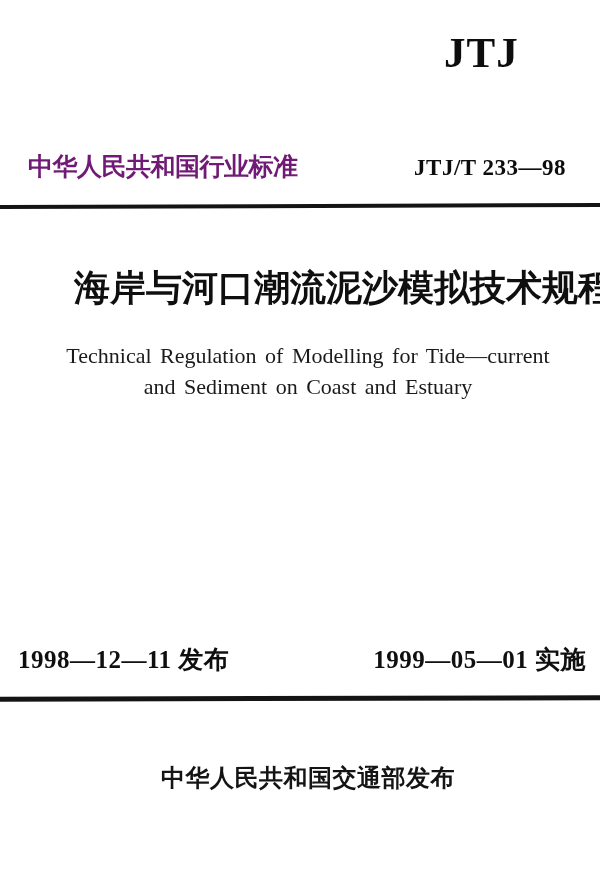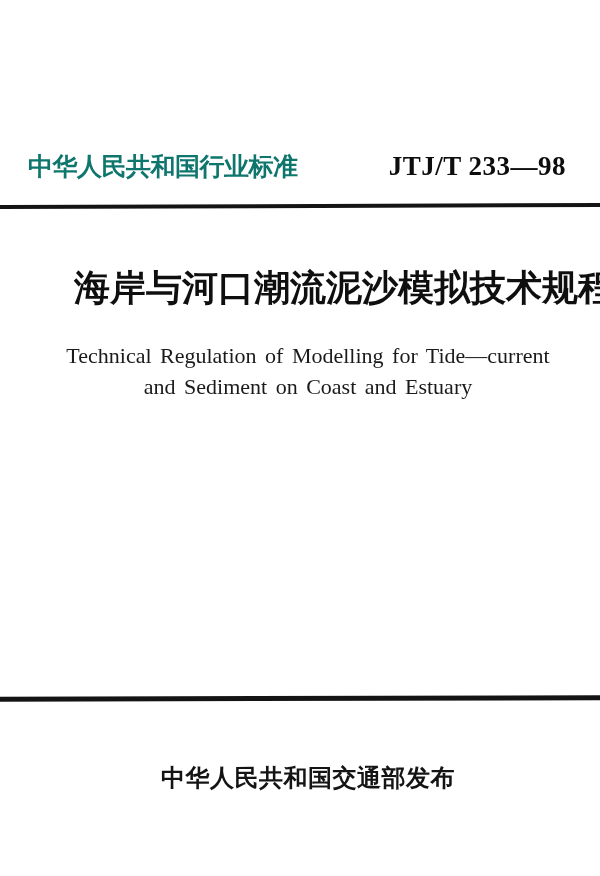--- a/index.html
+++ b/index.html
@@ -35,27 +35,27 @@
     left: 28px;
     right: 34px;
     display: flex;
     justify-content: space-between;
     align-items: baseline;
   }
   .std-type {
     font-weight: bold;
     font-size: 25px;
     letter-spacing: -0.5px;
-    color: #0f766e;
+    color: #701a75;
     white-space: nowrap;
   }
   .std-num {
     font-family: "Liberation Serif", "DejaVu Serif", serif;
     font-weight: bold;
-    font-size: 27px;
+    font-size: 23px;
     letter-spacing: 0.5px;
     color: #0d0d0d;
     white-space: nowrap;
   }
   
   .rule {
     position: absolute;
     left: -2px;
     right: -2px;
     background: #141414;
@@ -129,33 +129,38 @@
     letter-spacing: 0.5px;
     color: #141414;
     white-space: nowrap;
   }
 </style>
 </head>
 <body>
 
 <div class="page">
 
+  <div class="logo">JTJ</div>
 
   <div class="header-row">
     <span class="std-type">中华人民共和国行业标准</span>
     <span class="std-num">JTJ/T 233—98</span>
   </div>
 
   <div class="rule rule-top"></div>
 
   <h1 class="title-cn">海岸与河口潮流泥沙模拟技术规程</h1>
 
   <div class="title-en">
     <div>Technical Regulation of Modelling for Tide—current</div>
     <div>and Sediment on Coast and Estuary</div>
   </div>
 
+  <div class="dates-row">
+    <span>1998—12—11 发布</span>
+    <span>1999—05—01 实施</span>
+  </div>
 
   <div class="rule rule-bottom"></div>
 
   <div class="publisher">中华人民共和国交通部发布</div>
 
 </div>
 
 </body></html>

